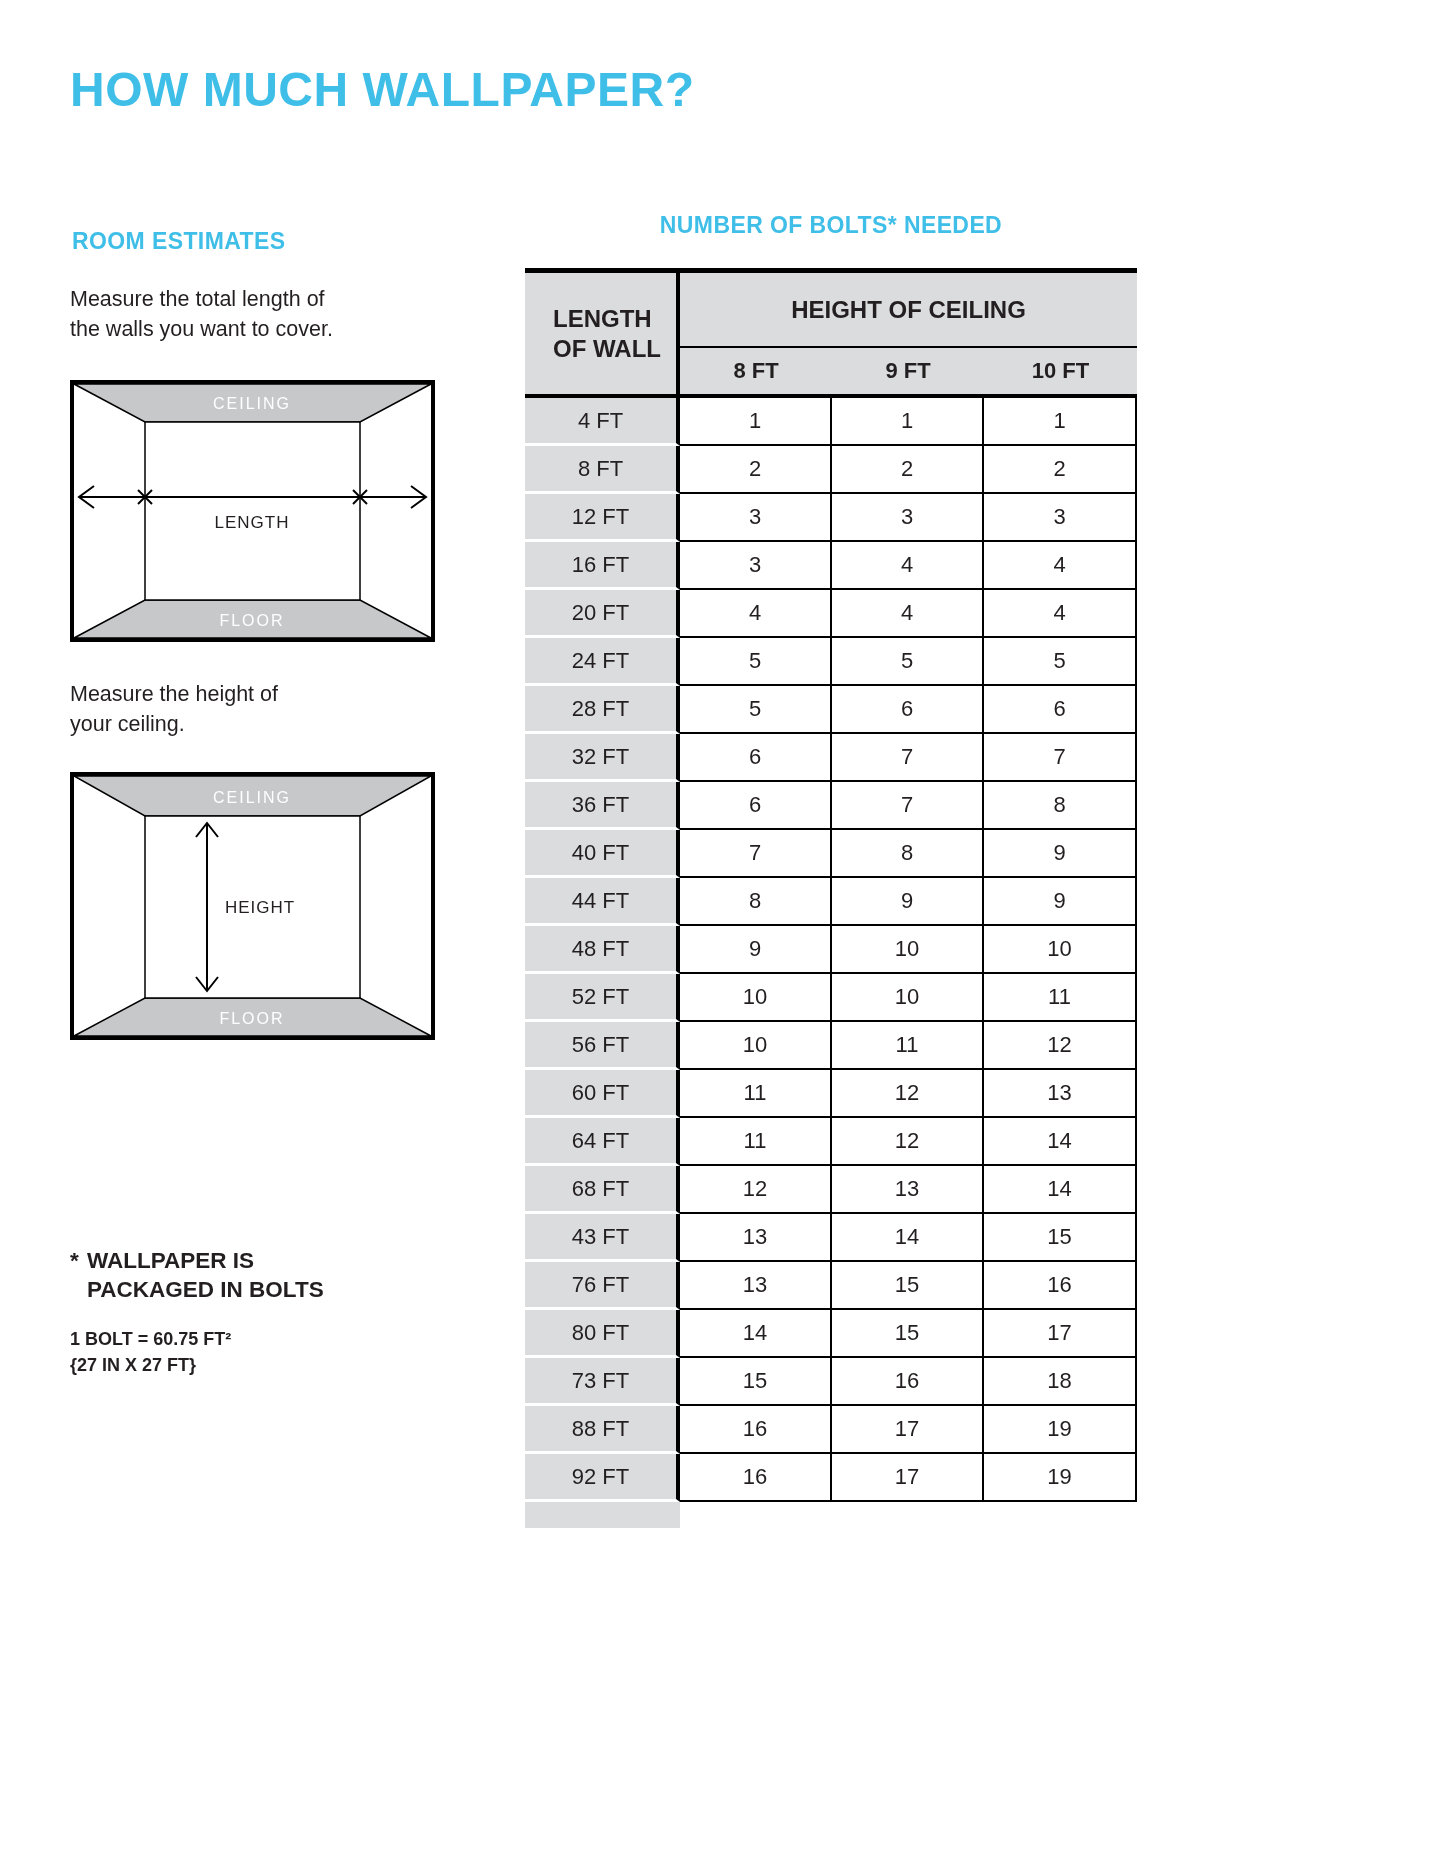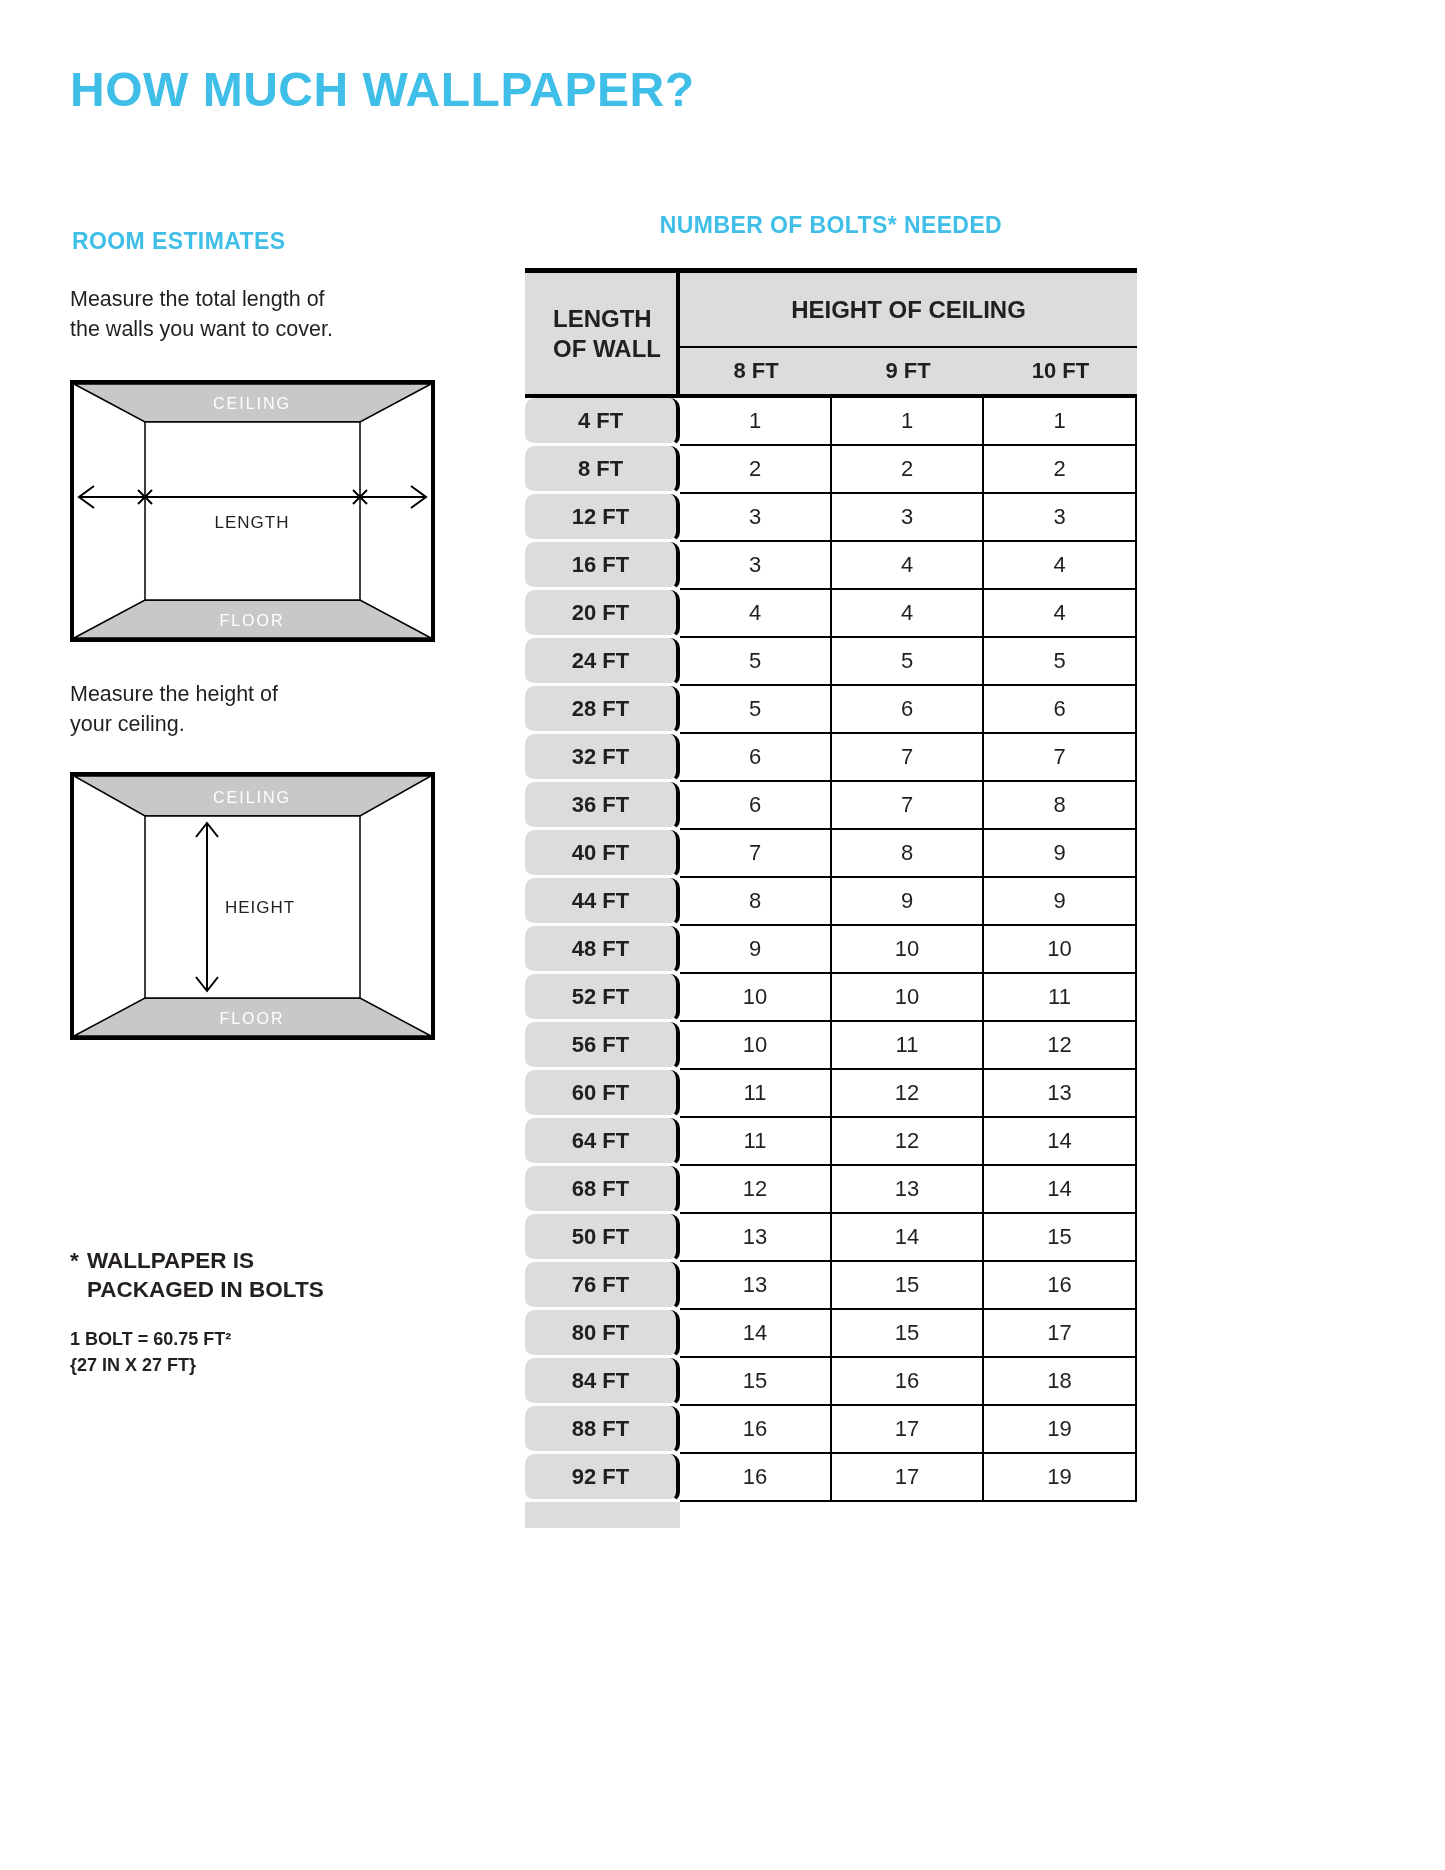--- a/index.html
+++ b/index.html
@@ -118,23 +118,22 @@
     font-weight: bold;
     font-size: 22px;
   }
   .c2 { grid-row: 2; grid-column: 2; }
   .c3 { grid-row: 2; grid-column: 3; }
   .c4 { grid-row: 2; grid-column: 4; }
   .rowlabel {
     background: var(--gray);
     border-right: 4px solid #000;
     border-bottom: 3px solid #fff;
-    font-weight: bold;
+    font-weight: normal;
     font-size: 22px;
-    border-radius: 10px;
   }
   .val {
     background: #fff;
     border-right: 2px solid #000;
     border-bottom: 2px solid #000;
     font-size: 22px;
   }
   .tail {
     width: 155px;
     height: 26px;
@@ -274,33 +273,33 @@
         <div class="cell val">12</div>
         <div class="cell val">13</div>
         <div class="cell rowlabel">64 FT</div>
         <div class="cell val">11</div>
         <div class="cell val">12</div>
         <div class="cell val">14</div>
         <div class="cell rowlabel">68 FT</div>
         <div class="cell val">12</div>
         <div class="cell val">13</div>
         <div class="cell val">14</div>
-        <div class="cell rowlabel">50 FT</div>
+        <div class="cell rowlabel">43 FT</div>
         <div class="cell val">13</div>
         <div class="cell val">14</div>
         <div class="cell val">15</div>
         <div class="cell rowlabel">76 FT</div>
         <div class="cell val">13</div>
         <div class="cell val">15</div>
         <div class="cell val">16</div>
         <div class="cell rowlabel">80 FT</div>
         <div class="cell val">14</div>
         <div class="cell val">15</div>
         <div class="cell val">17</div>
-        <div class="cell rowlabel">84 FT</div>
+        <div class="cell rowlabel">73 FT</div>
         <div class="cell val">15</div>
         <div class="cell val">16</div>
         <div class="cell val">18</div>
         <div class="cell rowlabel">88 FT</div>
         <div class="cell val">16</div>
         <div class="cell val">17</div>
         <div class="cell val">19</div>
         <div class="cell rowlabel">92 FT</div>
         <div class="cell val">16</div>
         <div class="cell val">17</div>

